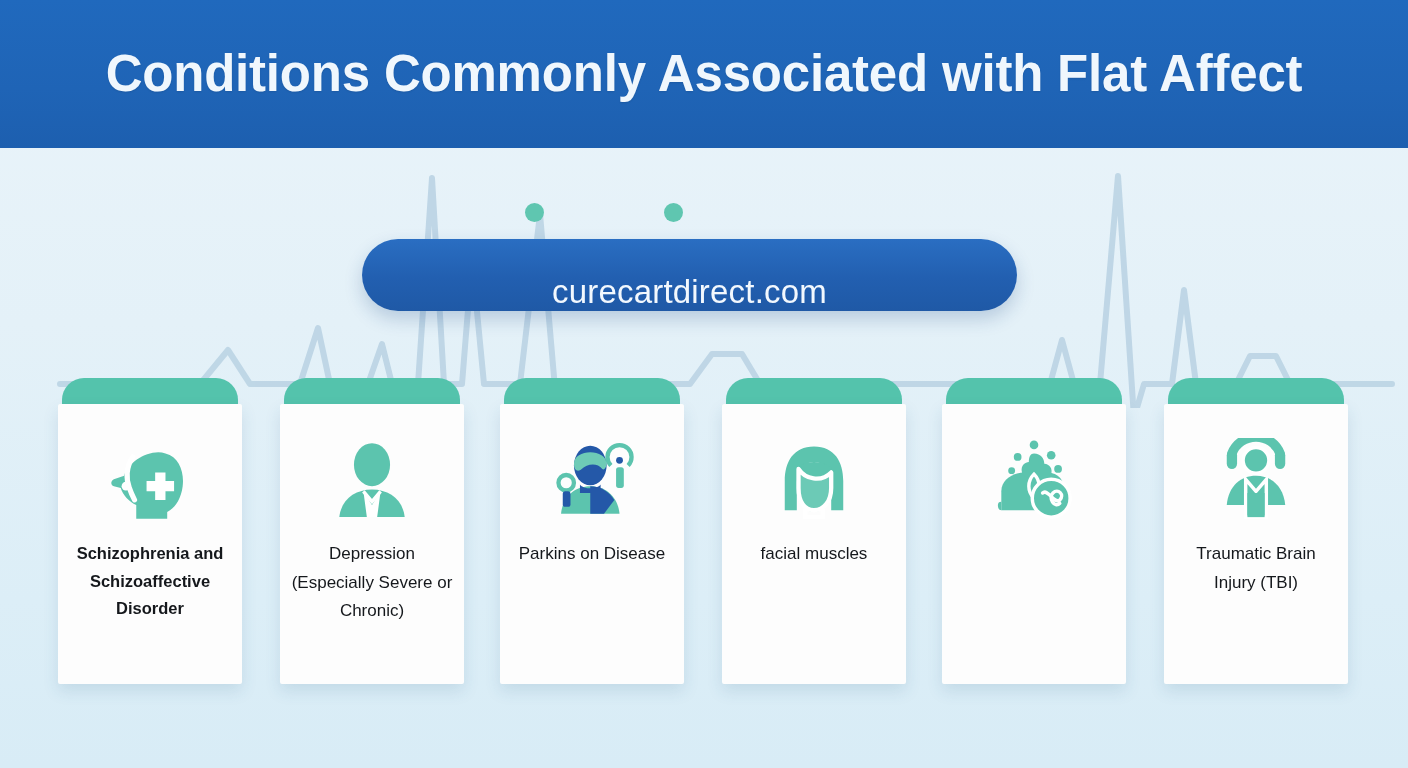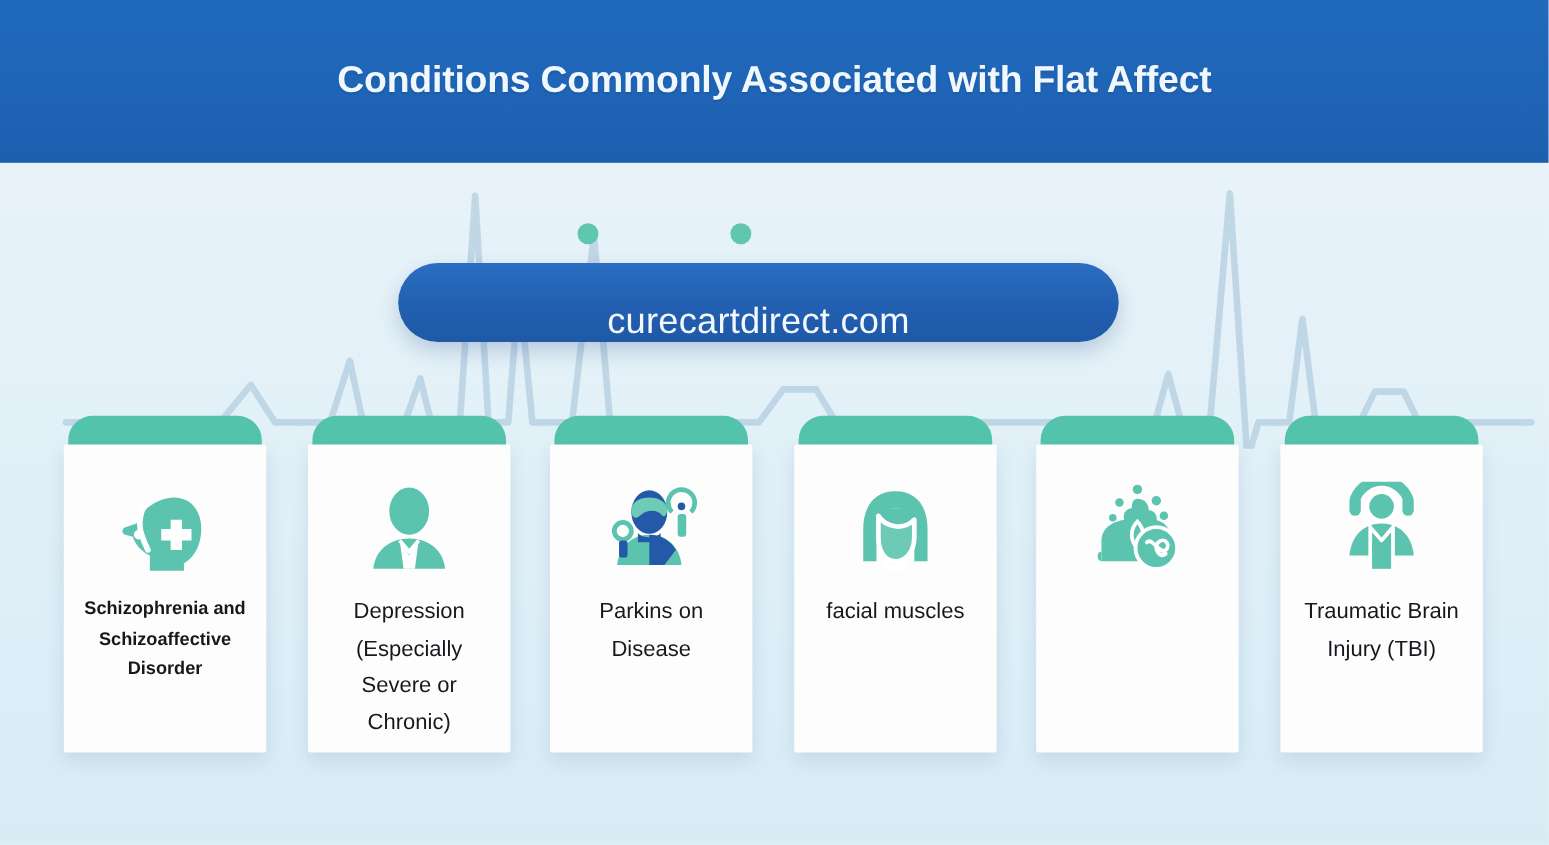--- a/index.html
+++ b/index.html
@@ -21,21 +21,21 @@
   
   #header-band {
     position:absolute; left:0; top:0;
     width:1408px; height:148px;
     background:linear-gradient(180deg,#2069bd 0%,#1f64b6 60%,#1d5faf 100%);
     display:flex; align-items:center; justify-content:center;
     z-index:5;
   }
   #page-title {
     color:#f0f7fd;
-    font-size:34px;
+    font-size:51px;
     font-weight:bold;
     letter-spacing:-0.2px;
     text-align:left;
     line-height:1.1;
     text-shadow:0 1px 2px rgba(0,0,0,.10);
   }
 
   
   #ecg { position:absolute; left:0; top:148px; width:1408px; height:260px; z-index:1; }
 
@@ -89,21 +89,21 @@
   .card-icon {
     margin-top:34px;
     width:86px; height:86px;
     display:flex; align-items:center; justify-content:center;
   }
   .card-label {
     margin-top:16px;
     width:172px;
     text-align:center;
     color:#15181c;
-    font-size:20px;
+    font-size:17px;
     line-height:1.68;
     word-break:break-word;
     padding:0 4px;
   }
   .card-label.bold { font-weight:bold; font-size:16.5px; }
 
   
   #card-0 { left:58px;   }
   #card-1 { left:280px;  }
   #card-2 { left:500px;  }

